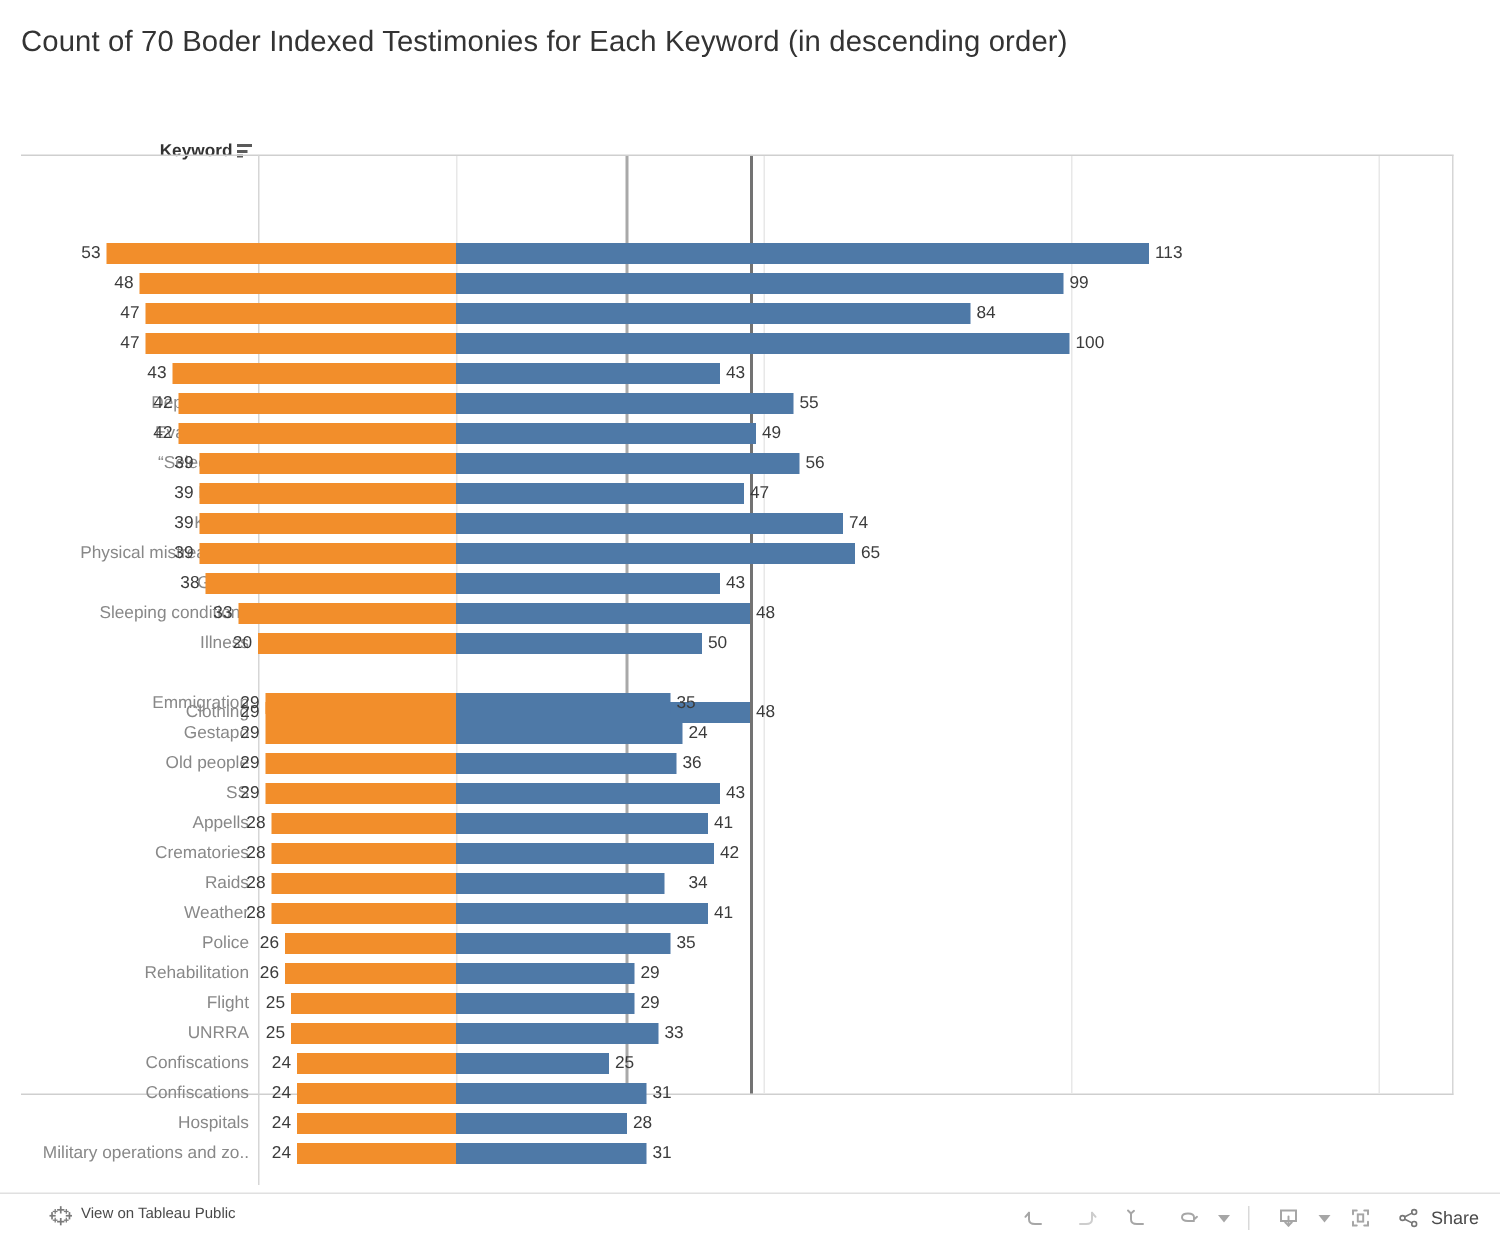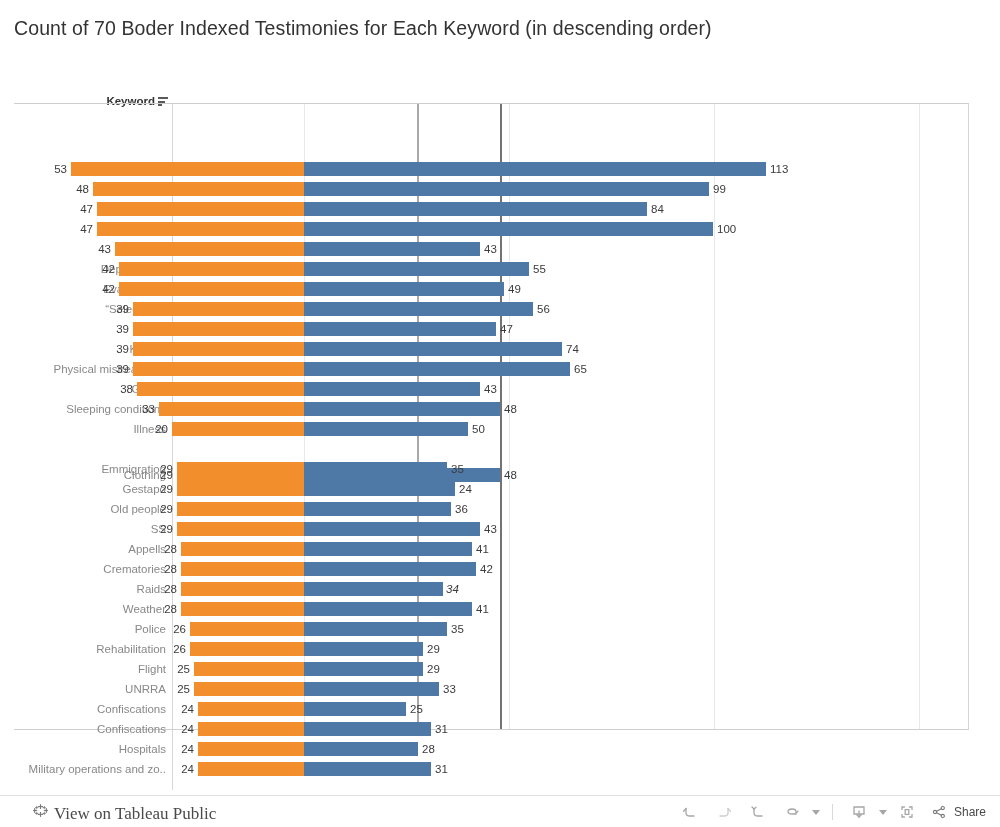--- a/index.html
+++ b/index.html
@@ -162,24 +162,23 @@
     background: #ffffff;
   }
   .tableau-logo {
     position: absolute;
     left: 33px; top: 7px;
     width: 15px; height: 15px;
   }
   .tab-public-label {
     position: absolute;
     left: 54px; top: 8px;
-    font-size: 17px;
+    font-size: 10px;
     color: #4a4a4a;
     white-space: nowrap;
-    font-family: Liberation Serif, serif;
   }
 
   .tb-icons {
     position: absolute;
     right: 10px; top: 0;
     height: 32px;
     display: flex;
     align-items: center;
     gap: 0px;
   }
@@ -424,21 +423,21 @@
             <div class="val left" style="left: -36px; width: 40px;">28</div>
             <div class="val right" style="left: 307px;">42</div>
           </div>
         </div>
         <div class="row" style="top: 522px;">
           <div class="row-label">Raids</div>
           <div class="bar-area">
             <div class="bar left" style="left: 8px; width: 123px;"></div>
             <div class="bar right" style="left: 131px; width: 139px;"></div>
             <div class="val left" style="left: -36px; width: 40px;">28</div>
-            <div class="val right" style="left: 273px; font-style: italic;">34</div>
+            <div class="val right" style="left: 286px;">34</div>
           </div>
         </div>
         <div class="row" style="top: 542px;">
           <div class="row-label">Weather</div>
           <div class="bar-area">
             <div class="bar left" style="left: 8px; width: 123px;"></div>
             <div class="bar right" style="left: 131px; width: 168px;"></div>
             <div class="val left" style="left: -36px; width: 40px;">28</div>
             <div class="val right" style="left: 303px;">41</div>
           </div>

